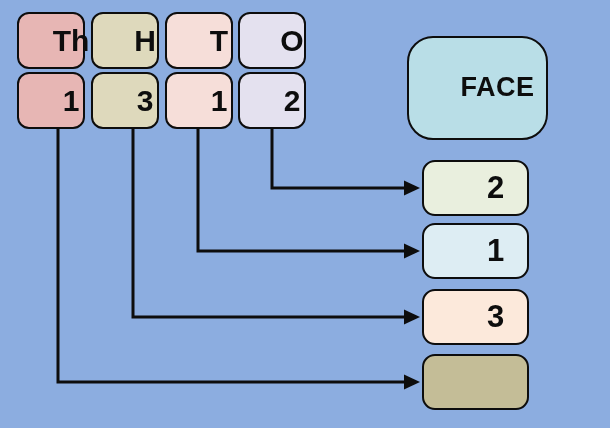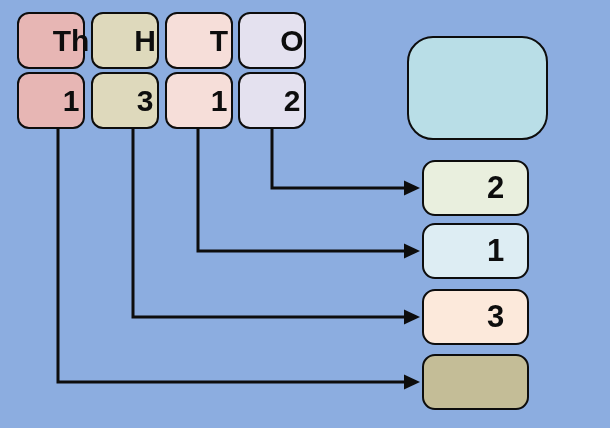--- a/index.html
+++ b/index.html
@@ -94,20 +94,21 @@
   <div class="box cell row-label col-1" style="background-color: rgb(222, 217, 188);">H</div>
   <div class="box cell row-label col-2" style="background-color: rgb(246, 222, 217);">T</div>
   <div class="box cell row-label col-3" style="background-color: rgb(228, 225, 239);">O</div>
 
   <div class="box cell row-digit col-0" style="background-color: rgb(231, 182, 180);">1</div>
   <div class="box cell row-digit col-1" style="background-color: rgb(222, 217, 188);">3</div>
   <div class="box cell row-digit col-2" style="background-color: rgb(246, 222, 217);">1</div>
   <div class="box cell row-digit col-3" style="background-color: rgb(228, 225, 239);">2</div>
 
   <div class="box face-header" style="background-color: rgb(185, 222, 231);">
+    <span>FACE</span>
   </div>
 
   <div class="box value-box val-0" style="background-color: rgb(233, 239, 222);">2</div>
   <div class="box value-box val-1" style="background-color: rgb(221, 237, 243);">1</div>
   <div class="box value-box val-2" style="background-color: rgb(252, 233, 219);">3</div>
   <div class="box value-box val-3" style="background-color: rgb(196, 189, 151);"></div>
 
 </div>
 
 </body></html>

